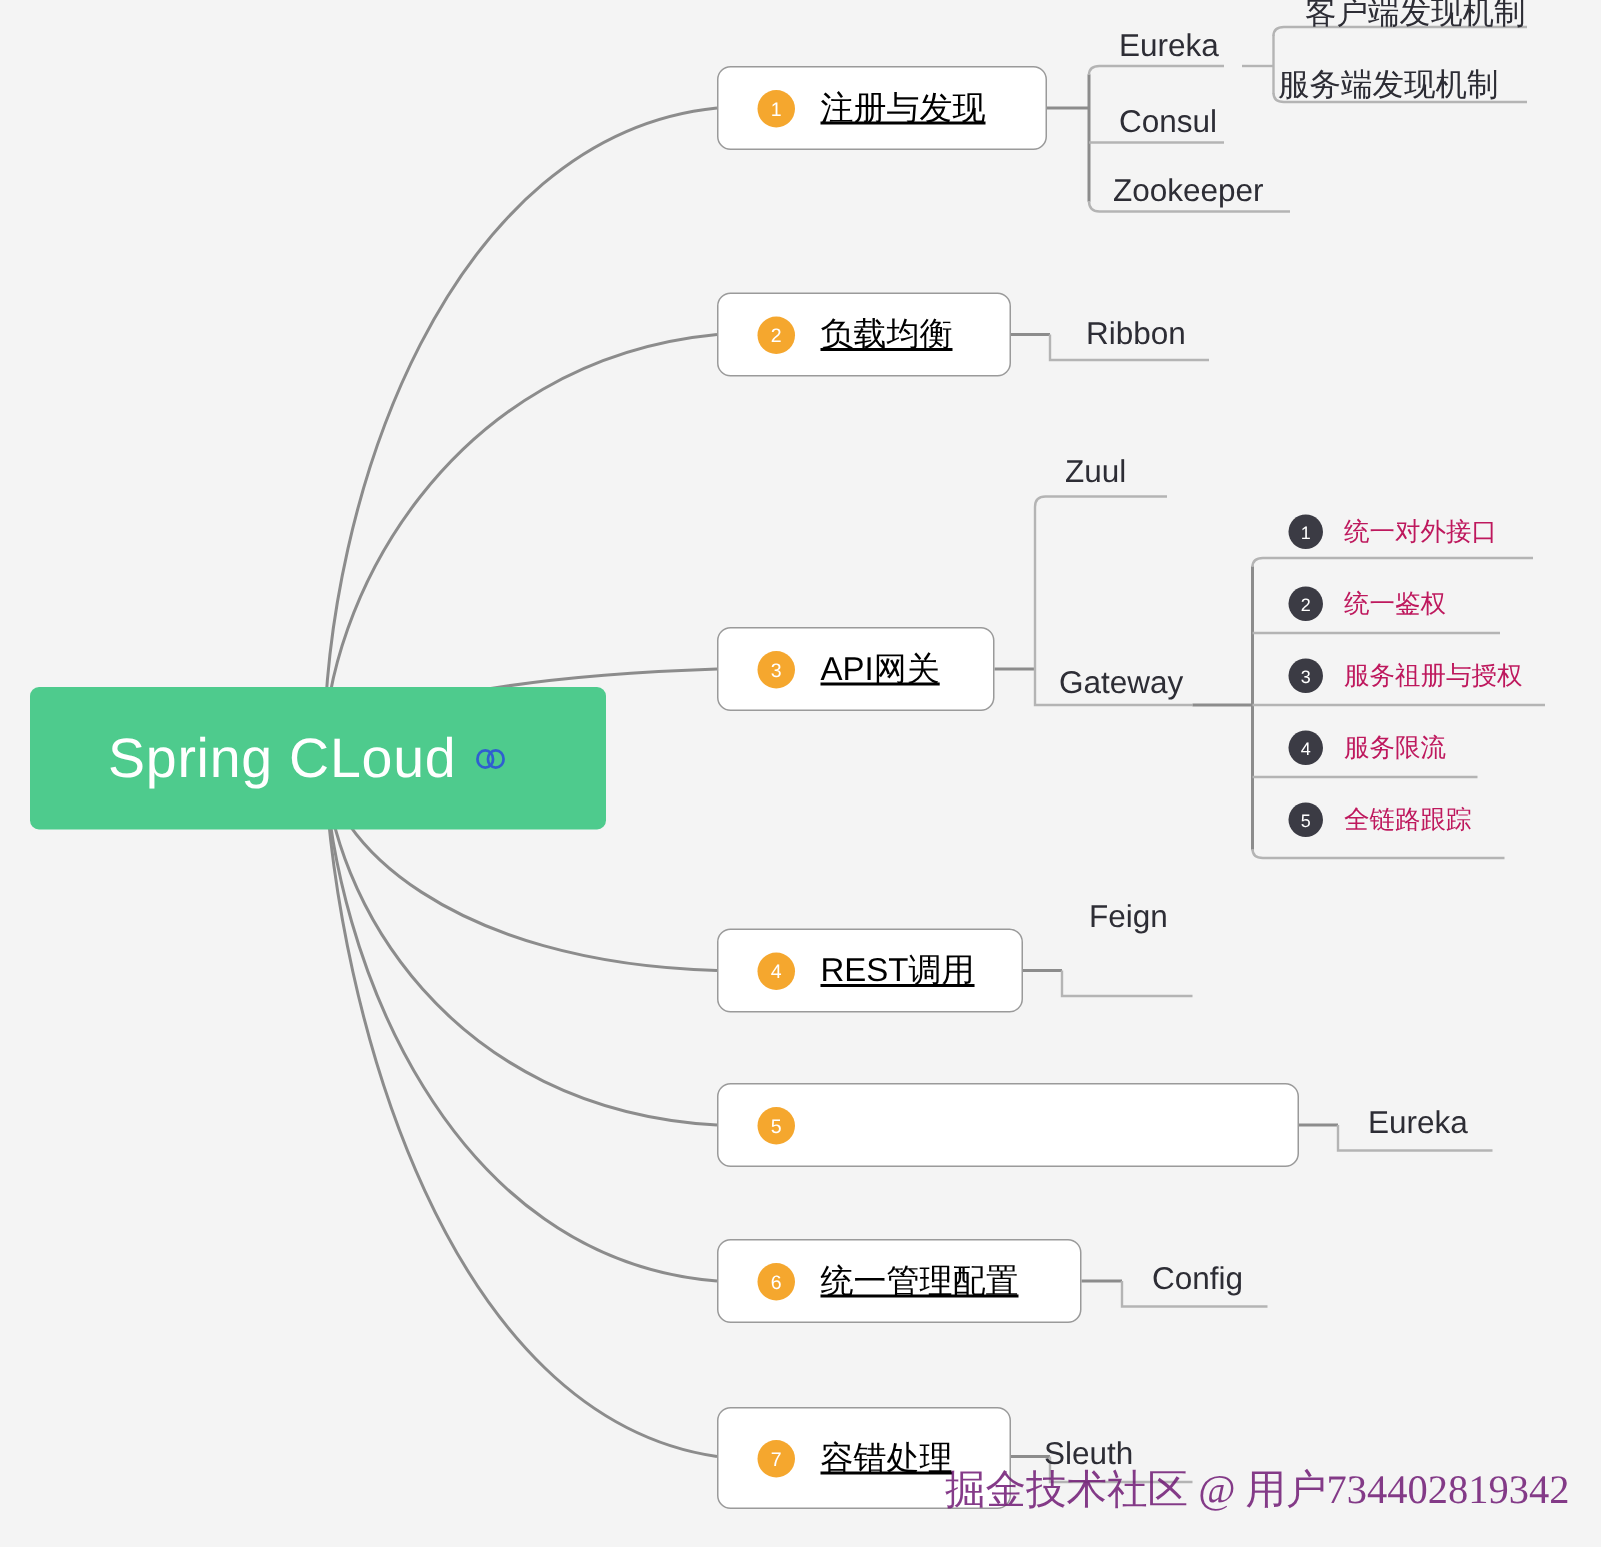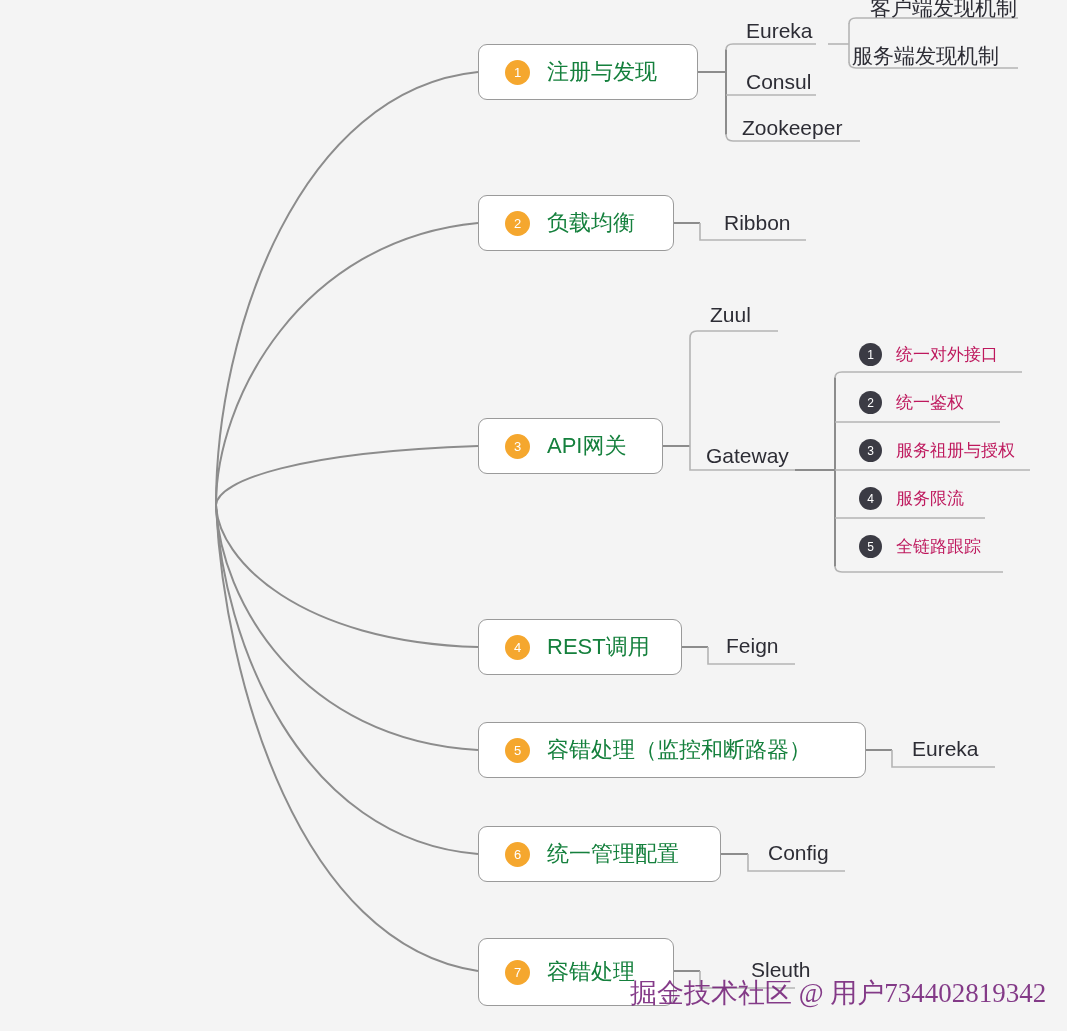--- a/index.html
+++ b/index.html
@@ -42,22 +42,23 @@
     padding: 0 20px 0 26px;
     height: 56px;
   }
   .branch .badge {
     width: 25px; height: 25px; border-radius: 50%;
     background: #f5a72e; color: #fff;
     display: flex; align-items: center; justify-content: center;
     font-size: 13px; flex: 0 0 auto; margin-right: 17px;
   }
   .branch .btext {
-    font-size: 22px; color: #15803d; white-space: nowrap;
-    font-family: "Liberation Sans", "DejaVu Sans", sans-serif;
+    font-size: 22px; color: #000000; white-space: nowrap;
+    font-family: "Liberation Sans", "DejaVu Sans", sans-serif;
+    text-decoration: underline;
   }
 
   
   .leaf {
     position: absolute; z-index: 5;
     font-size: 21px; color: #2d2d35; white-space: nowrap;
     padding: 0 6px 4px 6px;
     font-family: "Liberation Sans", "DejaVu Sans", sans-serif;
   }
 
@@ -138,20 +139,31 @@
     <line x1="866" y1="750" x2="892" y2="750"></line>
     <path d="M 892,750 L 892,767 L 995,767" class="thin"></path>
 
     <line x1="721" y1="854" x2="748" y2="854"></line>
     <path d="M 748,854 L 748,871 L 845,871" class="thin"></path>
 
     <line x1="674" y1="971" x2="700" y2="971"></line>
     <path d="M 700,971 L 700,988 L 795,988" class="thin"></path>
   </svg>
 
+  <div class="root-node">
+    <span class="root-label">Spring CLoud</span>
+    <span class="link-icon">
+      <svg width="22" height="16" viewBox="0 0 22 16" xmlns="http://www.w3.org/2000/svg">
+        <g fill="none" stroke="#2f5fd0" stroke-width="1.8">
+          <ellipse cx="7.5" cy="8" rx="5.2" ry="5.8"></ellipse>
+          <ellipse cx="14.5" cy="8" rx="5.2" ry="5.8"></ellipse>
+        </g>
+      </svg>
+    </span>
+  </div>
 
   <div class="branch" style="left:478px; top:44px; width:220px;">
     <span class="badge">1</span>
     <span class="btext">注册与发现</span>
   </div>
 
   <div class="branch" style="left:478px; top:195px; width:196px;">
     <span class="badge">2</span>
     <span class="btext">负载均衡</span>
   </div>
@@ -161,21 +173,20 @@
     <span class="btext">API网关</span>
   </div>
 
   <div class="branch" style="left:478px; top:619px; width:204px;">
     <span class="badge">4</span>
     <span class="btext">REST调用</span>
   </div>
 
   <div class="branch" style="left:478px; top:722px; width:388px;">
     <span class="badge">5</span>
-    <span class="btext">容错处理（监控和断路器）</span>
   </div>
 
   <div class="branch" style="left:478px; top:826px; width:243px;">
     <span class="badge">6</span>
     <span class="btext">统一管理配置</span>
   </div>
 
   <div class="branch" style="left:478px; top:938px; width:196px; height:68px;">
     <span class="badge">7</span>
     <span class="btext">容错处理</span>
@@ -186,27 +197,27 @@
   <div class="leaf" style="left:736px; top:116px;">Zookeeper</div>
 
   <div class="leaf" style="left:864px; top:-6px;">客户端发现机制</div>
   <div class="leaf" style="left:846px; top:42px;text-align:center;">服务端发现机制</div>
 
   <div class="leaf" style="left:718px; top:211px;">Ribbon</div>
 
   <div class="leaf" style="left:704px; top:303px;">Zuul</div>
   <div class="leaf" style="left:700px; top:444px;">Gateway</div>
 
-  <div class="leaf" style="left:720px; top:634px;">Feign</div>
+  <div class="leaf" style="left:720px; top:600px;">Feign</div>
 
   <div class="leaf" style="left:906px; top:737px;">Eureka</div>
 
   <div class="leaf" style="left:762px; top:841px;">Config</div>
 
-  <div class="leaf" style="left:745px; top:958px;text-align:center;">Sleuth</div>
+  <div class="leaf" style="left:690px; top:958px;text-align:center;">Sleuth</div>
 
   <div class="subitem" style="left:851px; top:343px;">
     <span class="dbadge">1</span>
     <span class="stext">统一对外接口</span>
   </div>
 
   <div class="subitem" style="left:851px; top:391px;">
     <span class="dbadge">2</span>
     <span class="stext">统一鉴权</span>
   </div>

